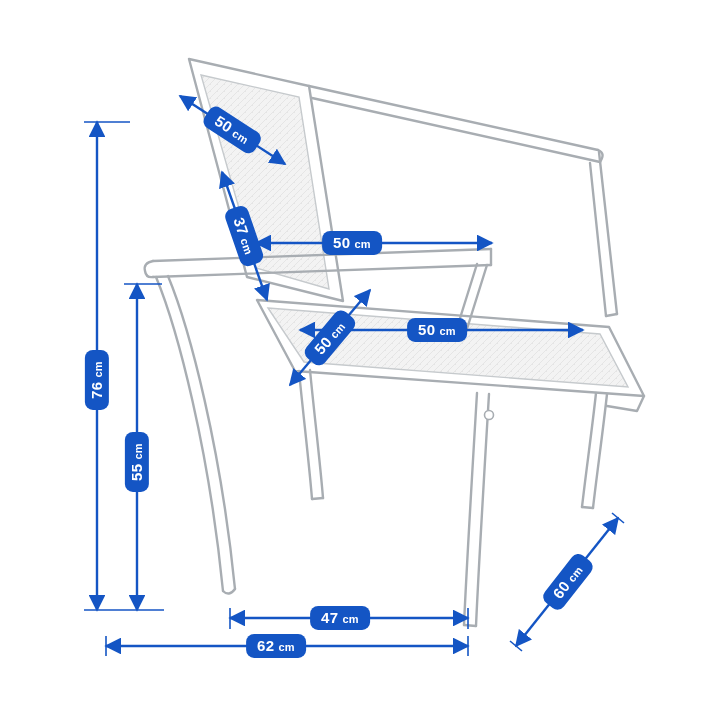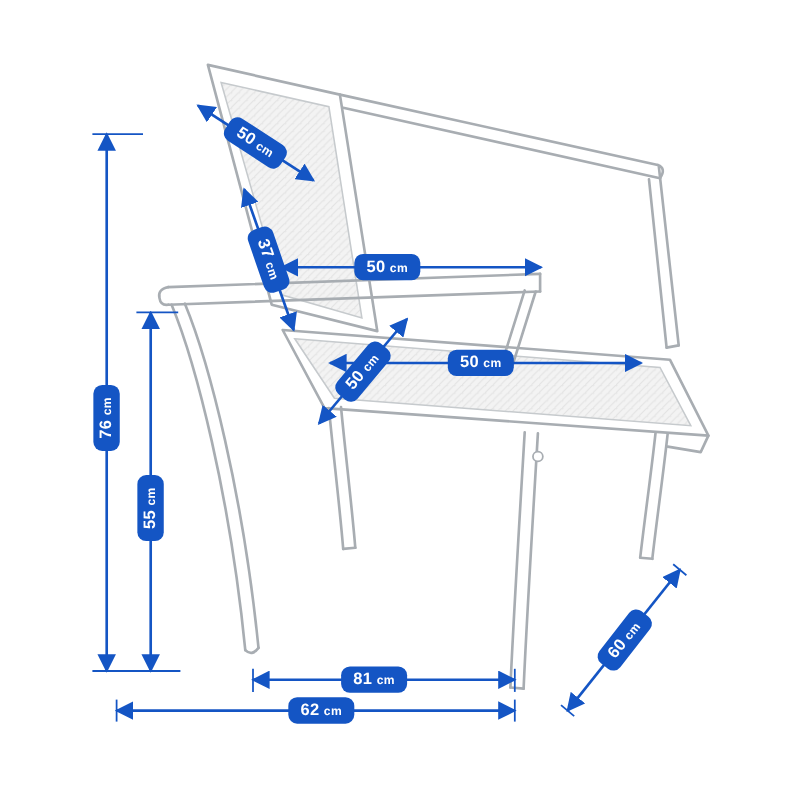--- a/index.html
+++ b/index.html
@@ -144,24 +144,24 @@
 
   <div class="dim-pill" style="left:97px;top:380px;--rot:-90deg">
     <span class="val">76</span><span class="unit">cm</span>
   </div>
 
   <div class="dim-pill" style="left:137px;top:462px;--rot:-90deg">
     <span class="val">55</span><span class="unit">cm</span>
   </div>
 
   <div class="dim-pill" style="left:340px;top:618px;--rot:0deg">
-    <span class="val">81</span><span class="unit">cm</span>
+    <span class="val">47</span><span class="unit">cm</span>
   </div>
 
-  <div class="dim-pill" style="left:292px;top:646px;--rot:0deg">
+  <div class="dim-pill" style="left:276px;top:646px;--rot:0deg">
     <span class="val">62</span><span class="unit">cm</span>
   </div>
 
   <div class="dim-pill" style="left:568px;top:582px;--rot:-52deg">
     <span class="val">60</span><span class="unit">cm</span>
   </div>
 
 </div>
 
 </body></html>

